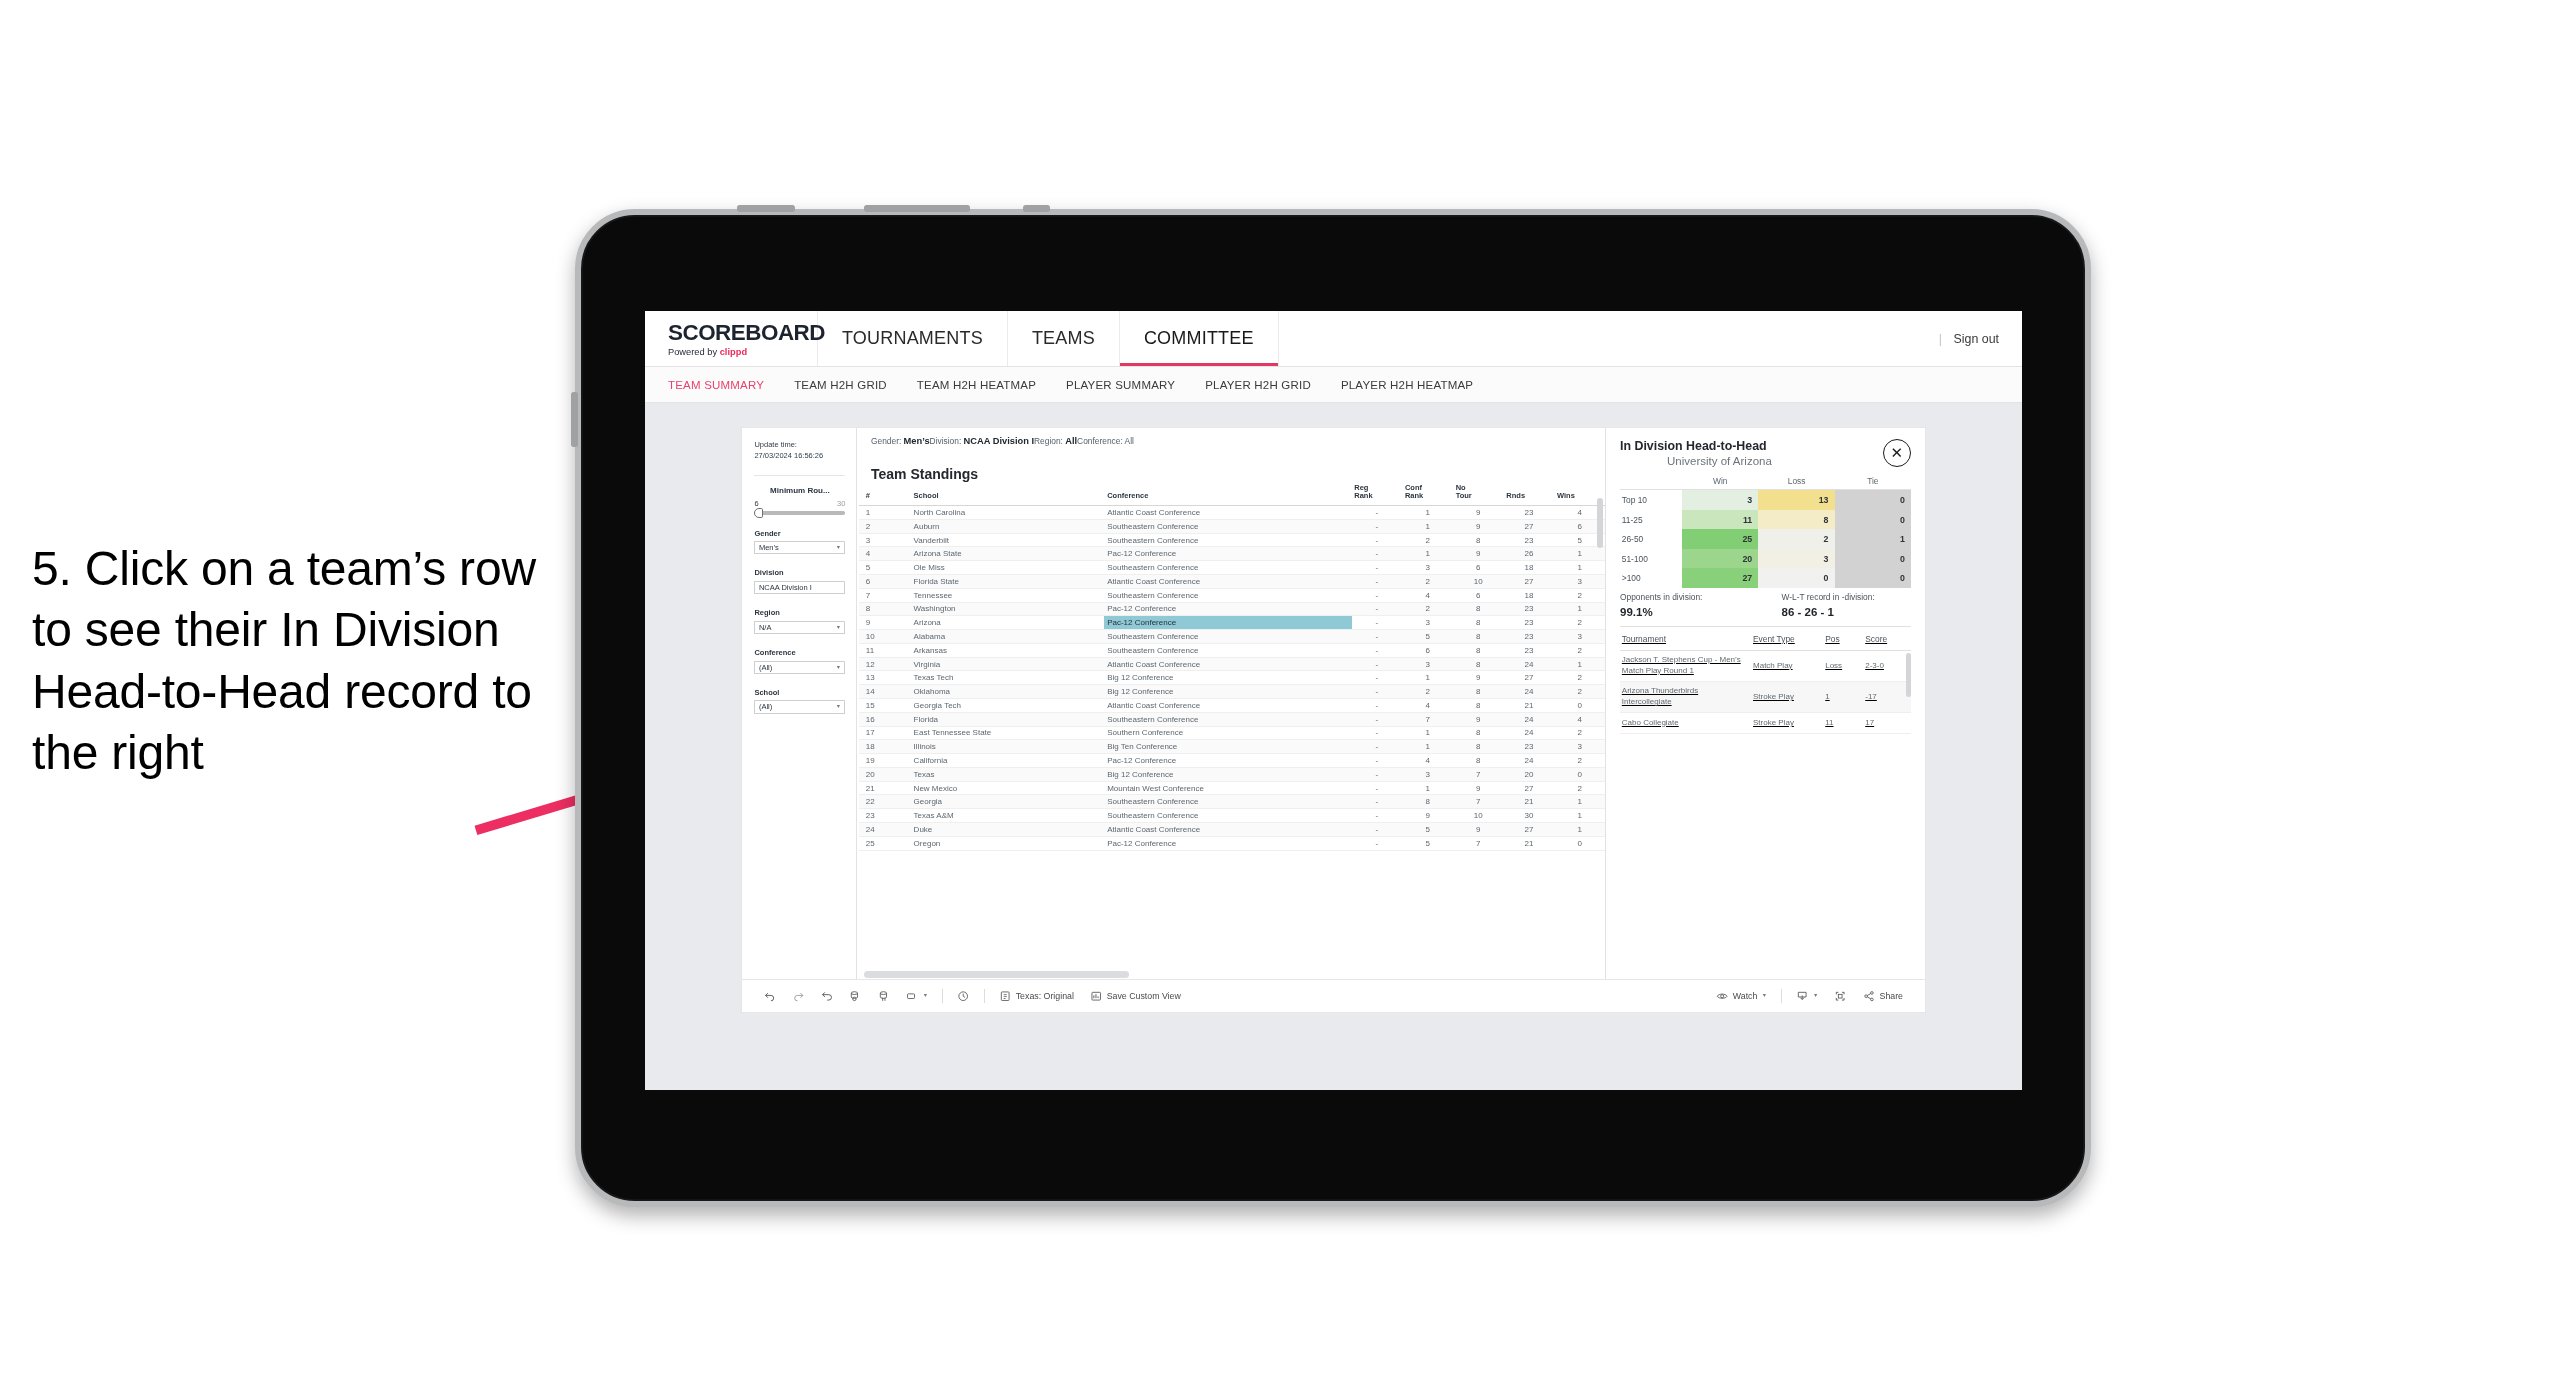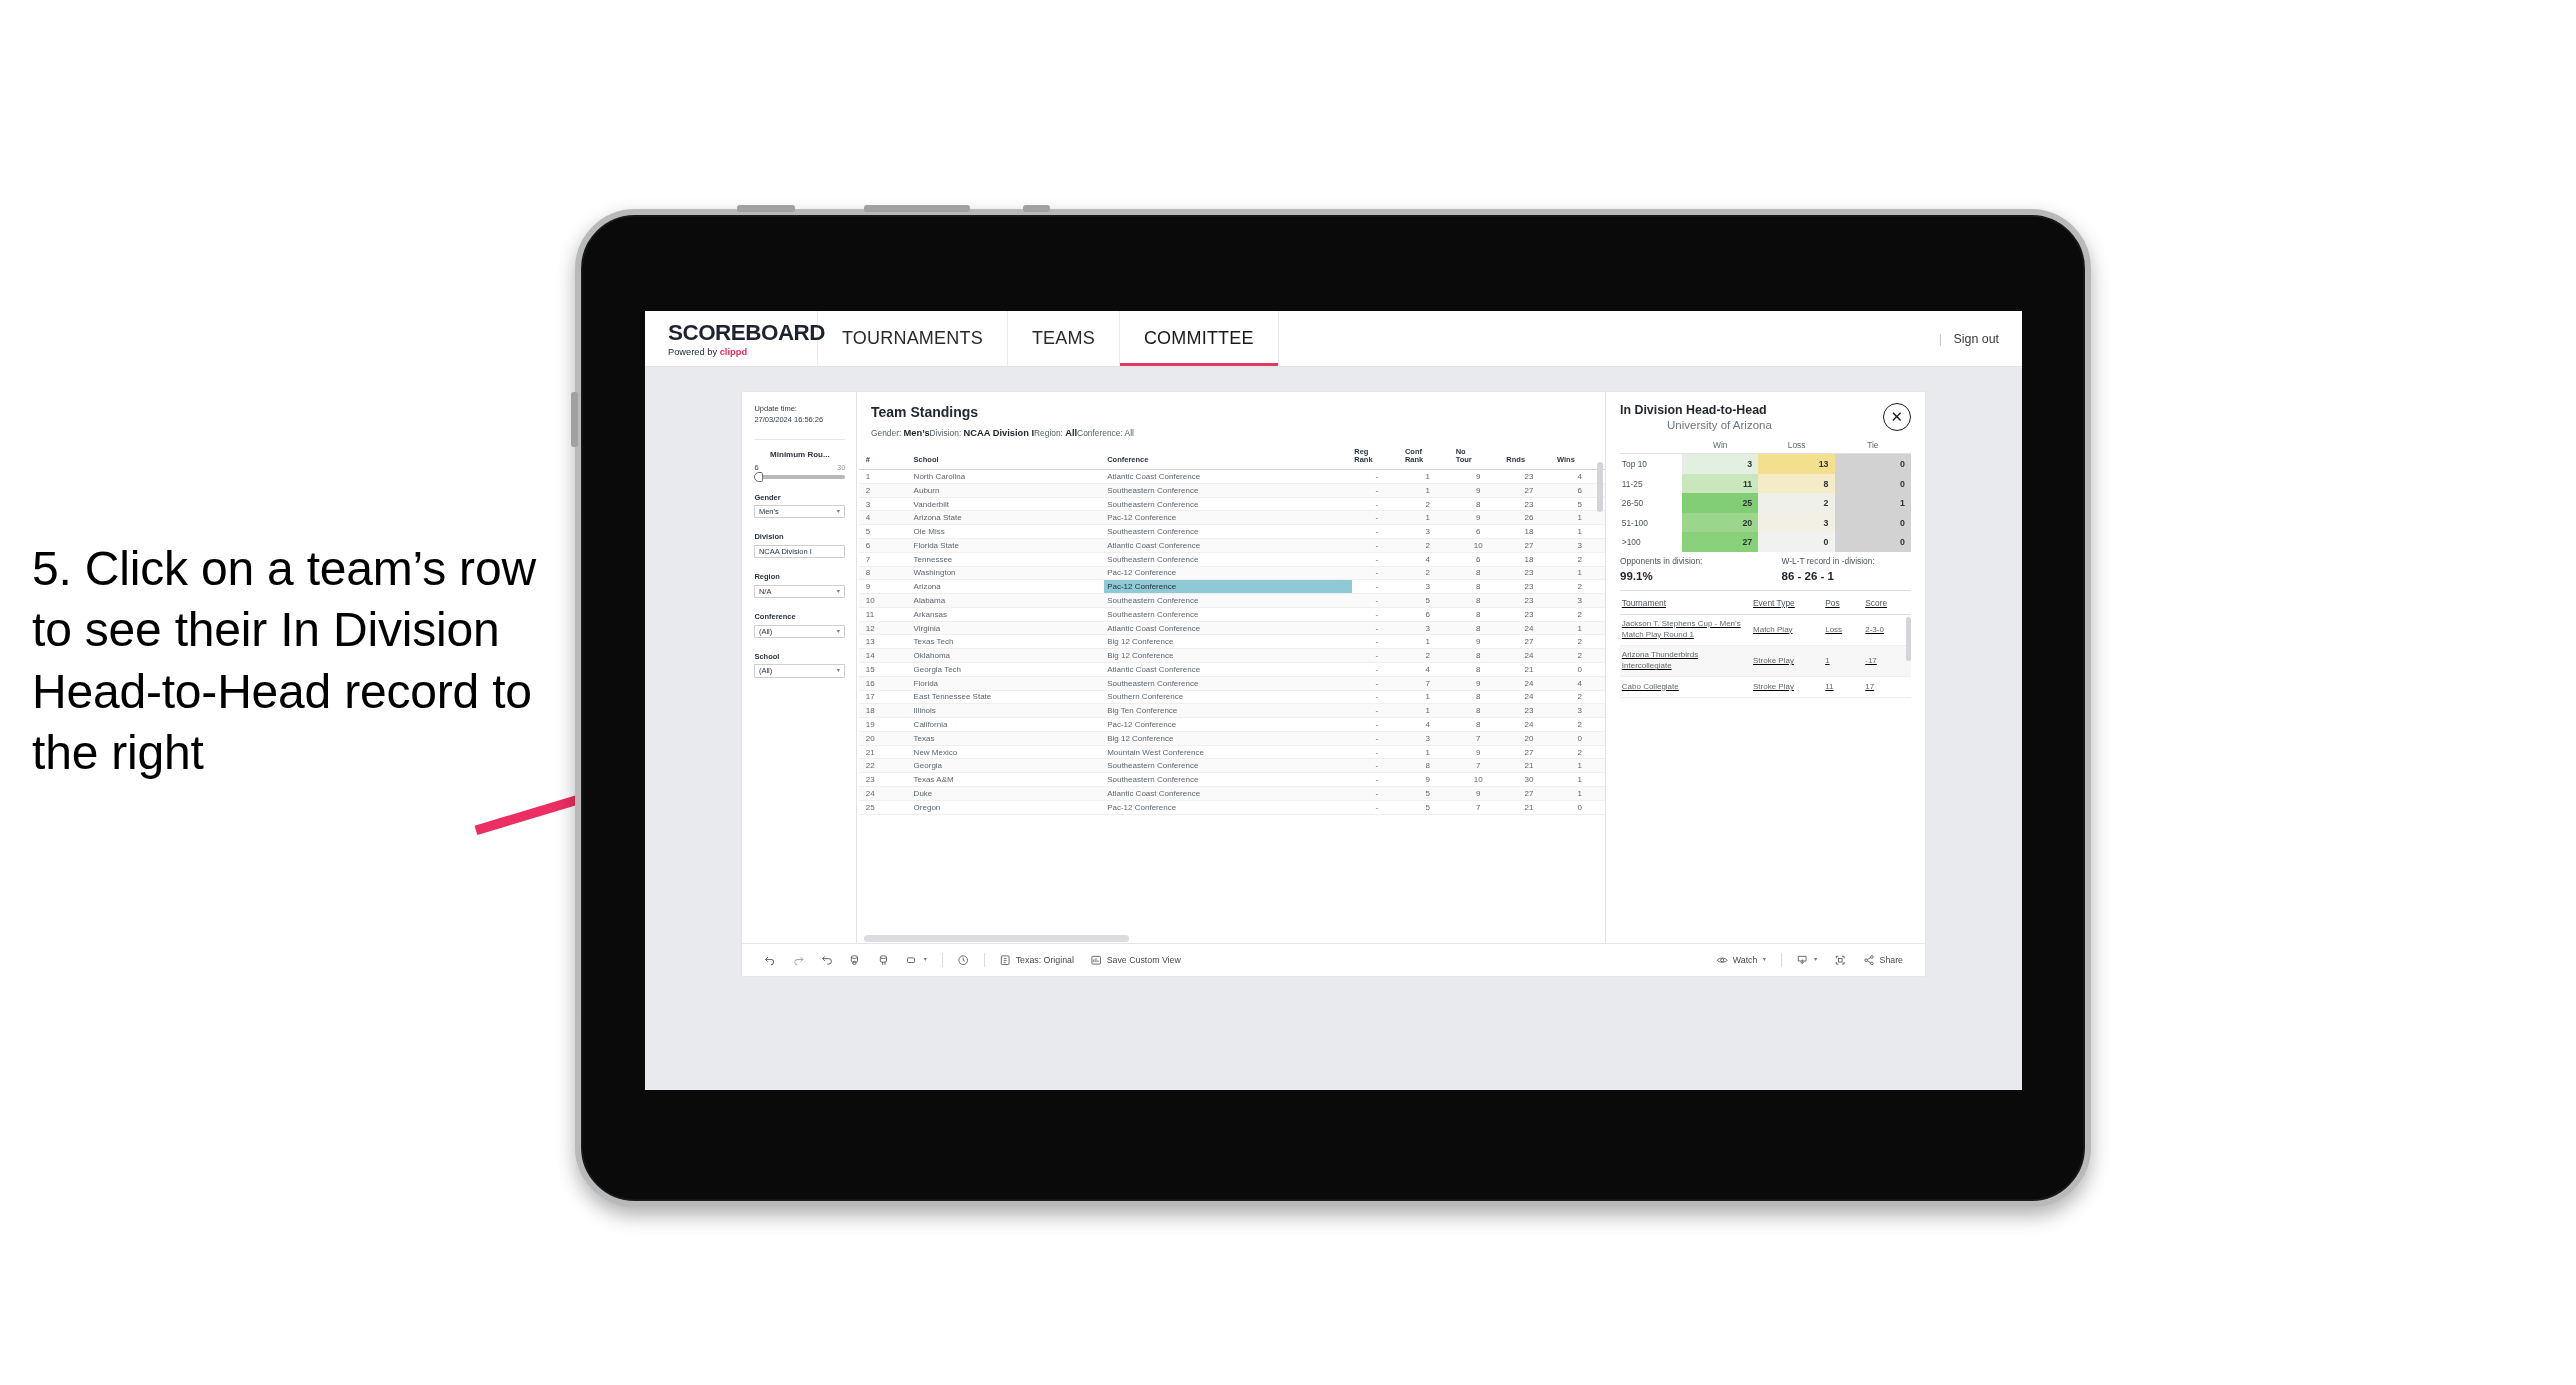--- a/index.html
+++ b/index.html
@@ -245,20 +245,28 @@
         <span>COMMITTEE</span>
         <div class="topnav-underline"></div>
       </div>
 
       <div id="topbar-right">
         <span class="vdiv">|</span>
         <span>Sign out</span>
       </div>
     </div>
 
+    <div id="subtabs">
+      <div class="subtab active">TEAM SUMMARY</div>
+      <div class="subtab">TEAM H2H GRID</div>
+      <div class="subtab">TEAM H2H HEATMAP</div>
+      <div class="subtab">PLAYER SUMMARY</div>
+      <div class="subtab">PLAYER H2H GRID</div>
+      <div class="subtab">PLAYER H2H HEATMAP</div>
+    </div>
 
     <div id="vizwrap">
       <div id="viz">
         <div id="vizbody">
 
           <div id="filters">
             <div id="updtime">
               <div>Update time:</div>
               <div>27/03/2024 16:56:26</div>
             </div>
@@ -309,27 +317,27 @@
             <div class="fgroup">
               <div class="flabel">School</div>
               <div class="fselect">
                 <span>(All)</span>
                 <span class="caret">▼</span>
               </div>
             </div>
           </div>
 
           <div id="standings">
-            <div id="st-title">Team Standings</div>
             <div id="st-filters">
               <span class="cell" id="f1"><span>Gender: </span><b>Men’s</b></span>
               <span class="cell" id="f2"><span>Division: </span><b>NCAA Division I</b></span>
               <span class="cell" id="f3"><span>Region: </span><b>All</b></span>
               <span class="cell"><span>Conference: </span><span>All</span></span>
             </div>
+            <div id="st-title">Team Standings</div>
 
             <div id="tblscroll">
               <table class="tbl">
                 <thead>
                   <tr>
                     <th class="c-num">#</th>
                     <th class="c-school">School</th>
                     <th class="c-conf">Conference</th>
                     <th class="c-r">Reg<br>Rank</th>
                     <th class="c-r">Conf<br>Rank</th>

